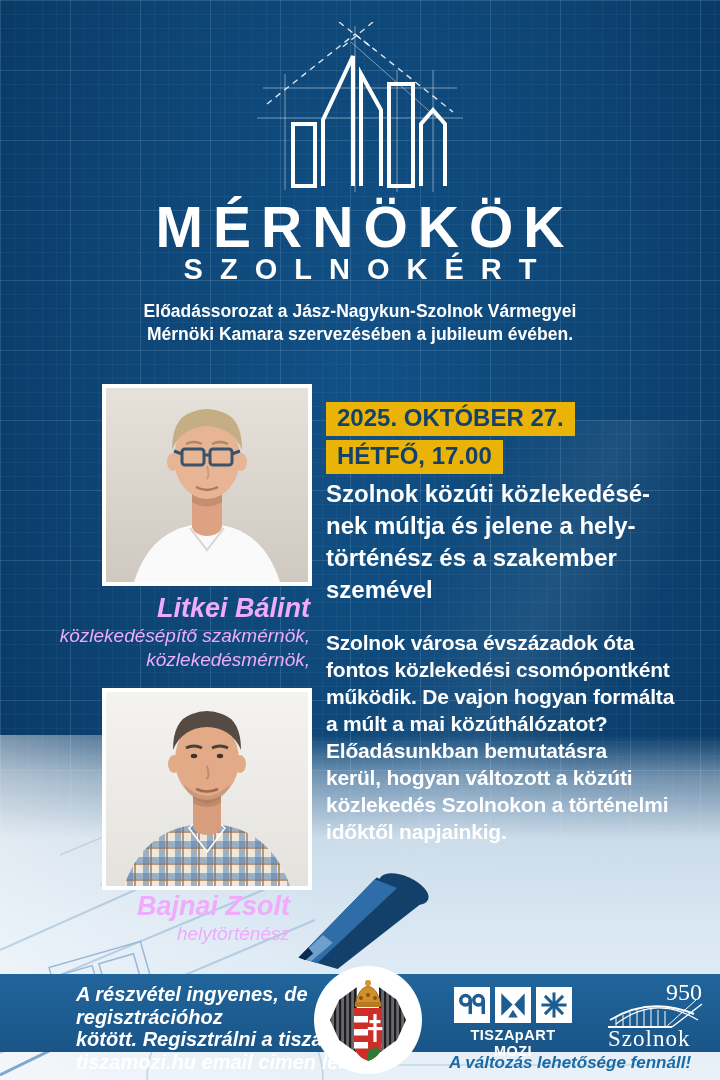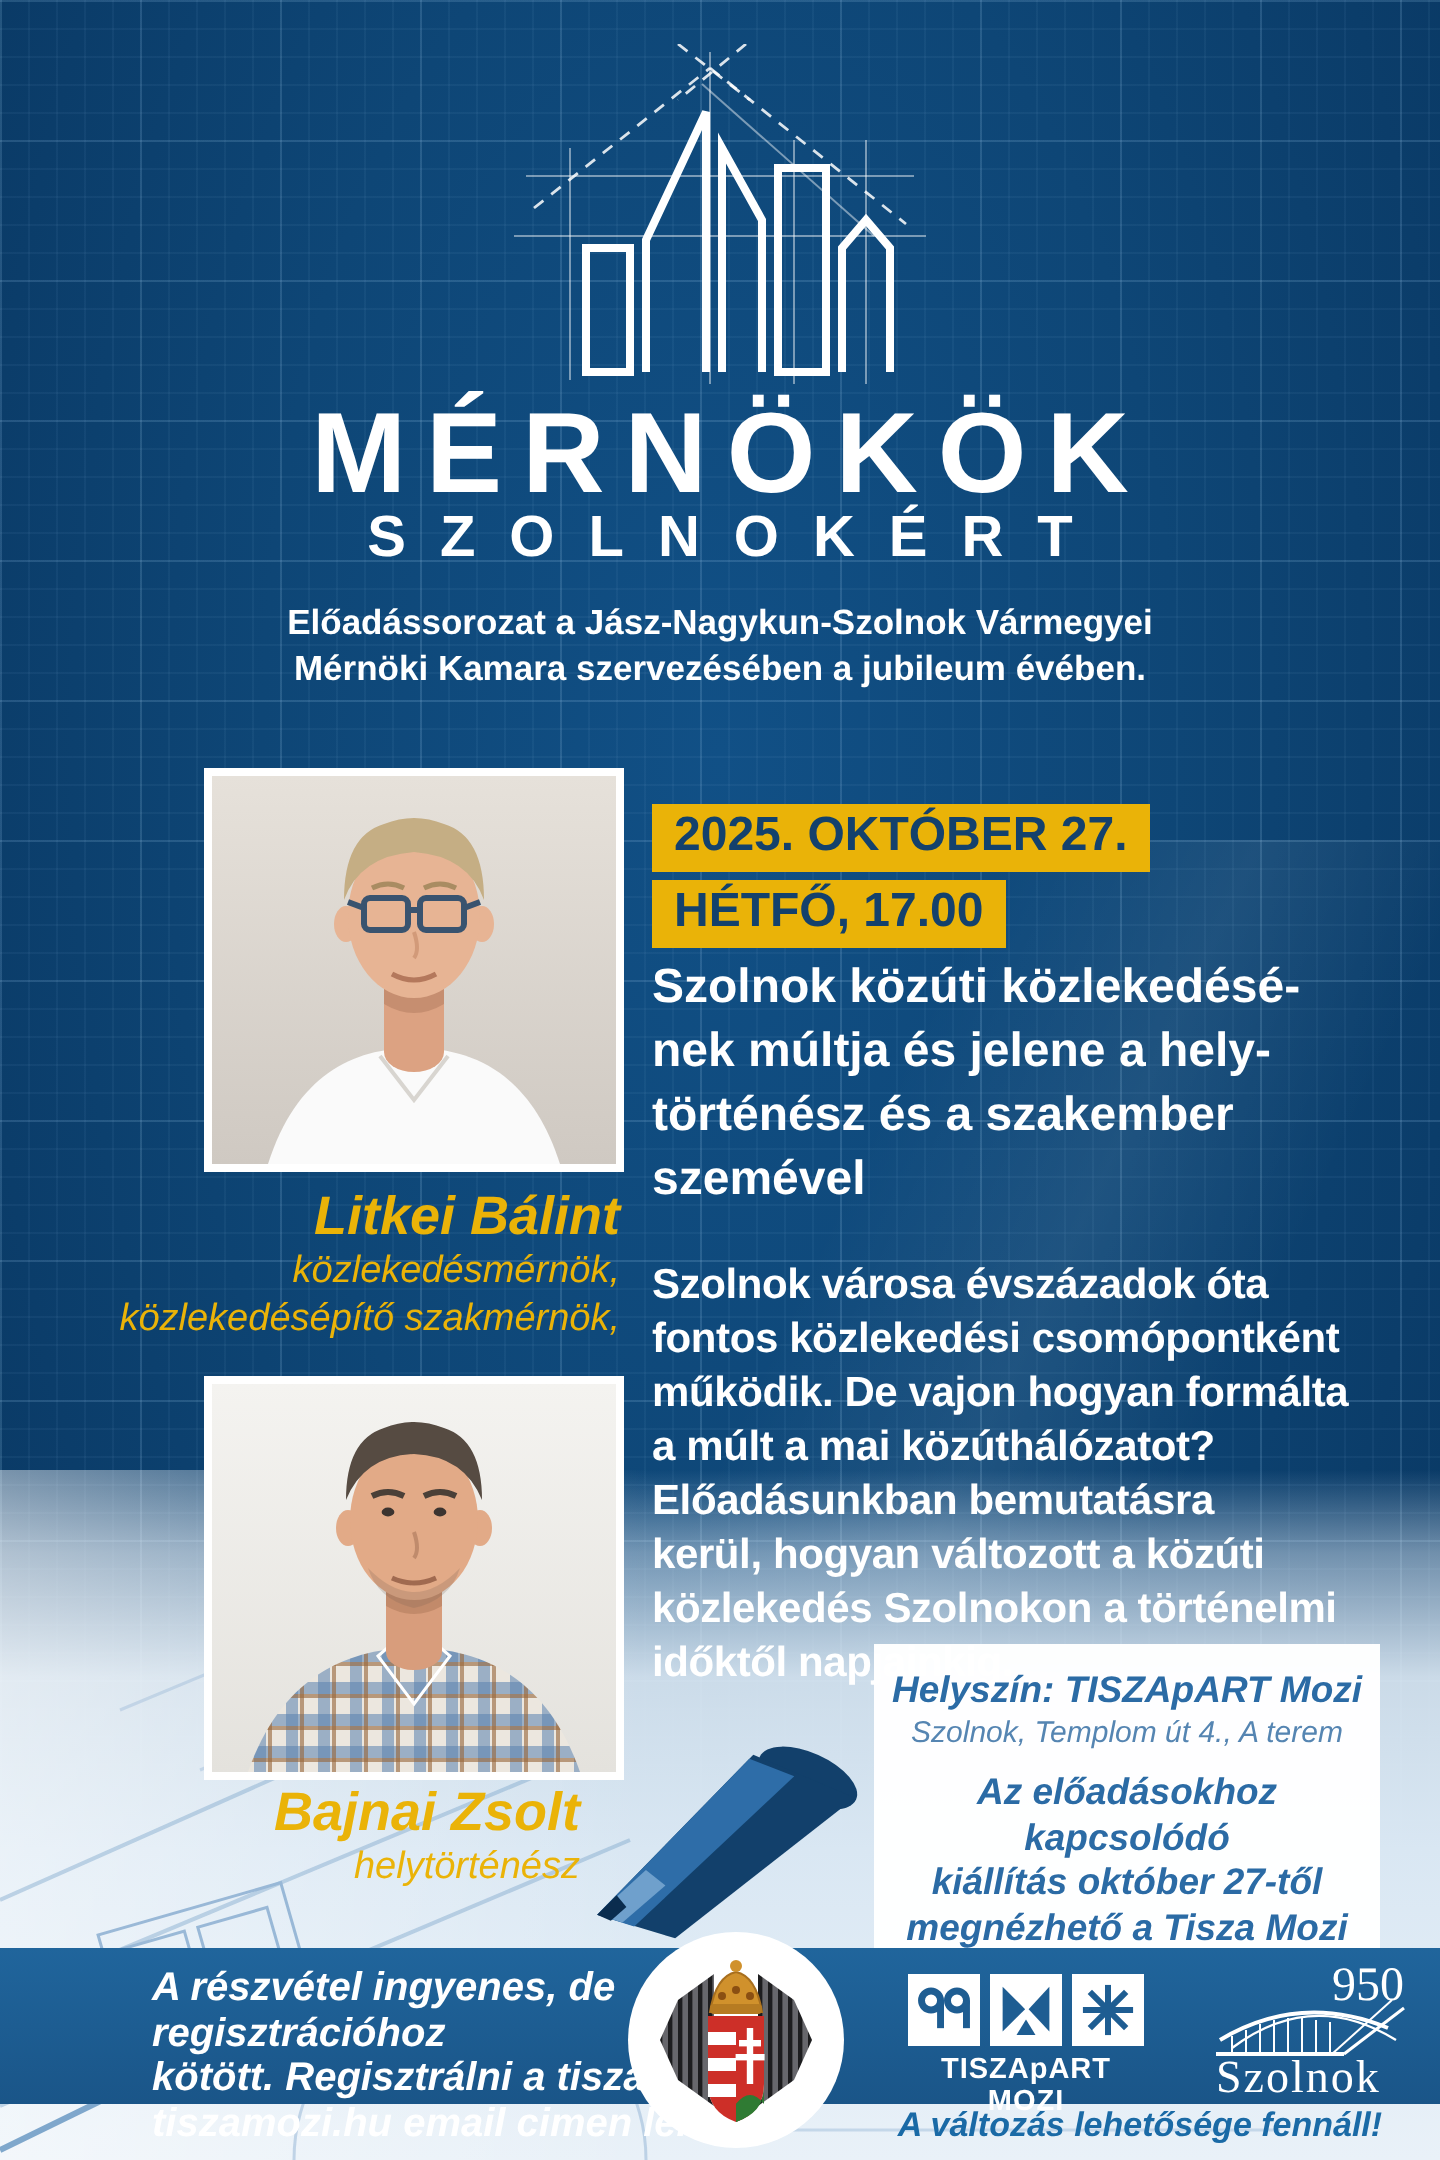--- a/index.html
+++ b/index.html
@@ -34,21 +34,21 @@
     font-size:57px;font-weight:bold;letter-spacing:10px;text-indent:10px;z-index:4;}
   .title2{left:0;width:720px;top:253px;text-align:center;color:#fff;
     font-size:29px;font-weight:bold;letter-spacing:17px;text-indent:17px;z-index:4;}
   .subtitle{left:0;width:720px;top:300px;text-align:center;color:#fff;
     font-size:17.5px;font-weight:bold;line-height:23px;
     white-space:pre-line;z-index:4;}
   
   .photo-card{border:4px solid #fff;width:202px;height:194px;background:#ddd;z-index:4;}
   .photo1{left:102px;top:384px;}
   .photo2{left:102px;top:688px;}
-  .caption{color:#eab308;text-align:right;z-index:5;}
+  .caption{color:#f0abfc;text-align:right;z-index:5;}
   .caption1{left:14px;top:592px;width:296px;}
   .caption2{left:14px;top:890px;width:276px;}
   .speaker-name{font-size:27px;font-weight:bold;font-style:italic;line-height:32px;}
   .speaker-role{font-size:19px;font-style:italic;line-height:24px;}
   
   .right-col{left:326px;top:402px;width:382px;z-index:4;color:#fff;}
   .badge{display:table;background:#eab308;color:#14416c;font-size:24px;font-weight:bold;
     padding:2px 11px 4px;margin-bottom:4px;}
   .talk-title{margin-top:2px;font-size:24px;font-weight:bold;line-height:32px;white-space:pre-line;}
   .desc{margin-top:23px;font-size:21px;font-weight:bold;line-height:27px;
@@ -171,22 +171,22 @@
         <line x1="98" y1="67" x2="104" y2="67"></line>
         <line x1="76" y1="66" x2="68" y2="63"></line>
         <line x1="126" y1="66" x2="134" y2="63"></line>
       </g>
       <path d="M101,78 q3,9 0,13" stroke="#d29a79" stroke-width="2" fill="none"></path>
       <path d="M90,99 Q101,105 112,99" stroke="#b4785c" stroke-width="2.5" fill="none"></path>
     </svg>
   </div>
   <div class="abs caption caption1">
     <div class="speaker-name">Litkei Bálint</div>
+    <div class="speaker-role">közlekedésépítő szakmérnök,</div>
     <div class="speaker-role">közlekedésmérnök,</div>
-    <div class="speaker-role">közlekedésépítő szakmérnök,</div>
   </div>
 
   <div class="abs right-col">
     <div class="badge">2025. OKTÓBER 27.</div>
     <div class="badge">HÉTFŐ, 17.00</div>
     <div class="talk-title">Szolnok közúti közlekedésé-
 nek múltja és jelene a hely-
 történész és a szakember
 szemével</div>
     <div class="desc">Szolnok városa évszázadok óta
@@ -229,28 +229,20 @@
       <ellipse cx="114" cy="64" rx="3.2" ry="2.2" fill="#3c3430"></ellipse>
       <path d="M101,74 q3,9 0,13" stroke="#c08b6c" stroke-width="2" fill="none"></path>
       <path d="M90,97 Q101,102 112,97" stroke="#a06a50" stroke-width="2.5" fill="none"></path>
     </svg>
   </div>
   <div class="abs caption caption2">
     <div class="speaker-name">Bajnai Zsolt</div>
     <div class="speaker-role">helytörténész</div>
   </div>
 
-  <div class="abs venue-box">
-    <div class="venue-name">Helyszín: TISZApART Mozi</div>
-    <div class="venue-address">Szolnok, Templom út 4., A terem</div>
-    <div class="venue-note">Az előadásokhoz kapcsolódó
-kiállítás október 27-től
-megnézhető a Tisza Mozi
-Art Caféban.</div>
-  </div>
 
   <div class="abs band"></div>
   <div class="abs reg-text">A részvétel ingyenes, de regisztrációhoz
 kötött. Regisztrálni a tiszamozi@
 tiszamozi.hu email cimen lehet.</div>
 
   <svg class="abs crest" width="108" height="108" viewBox="0 0 108 108">
     <defs>
       <pattern id="hatch" width="5" height="8" patternUnits="userSpaceOnUse">
         <rect width="5" height="8" fill="#67676c"></rect>

